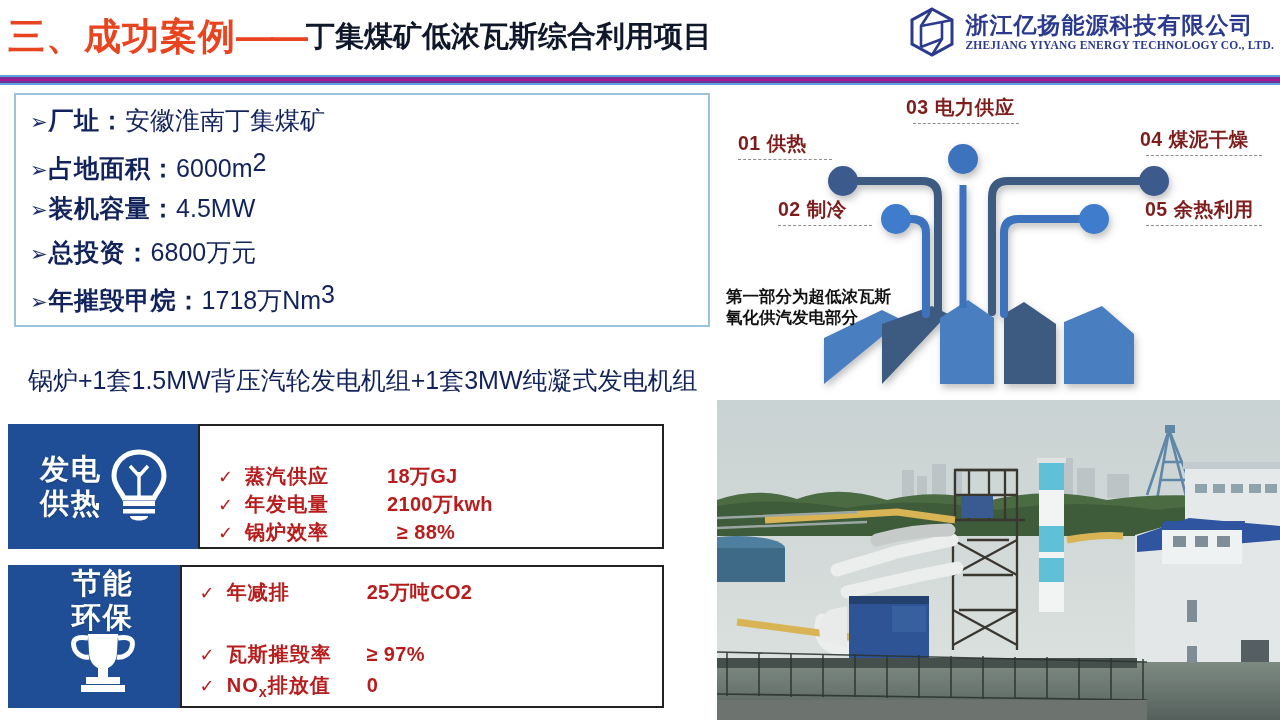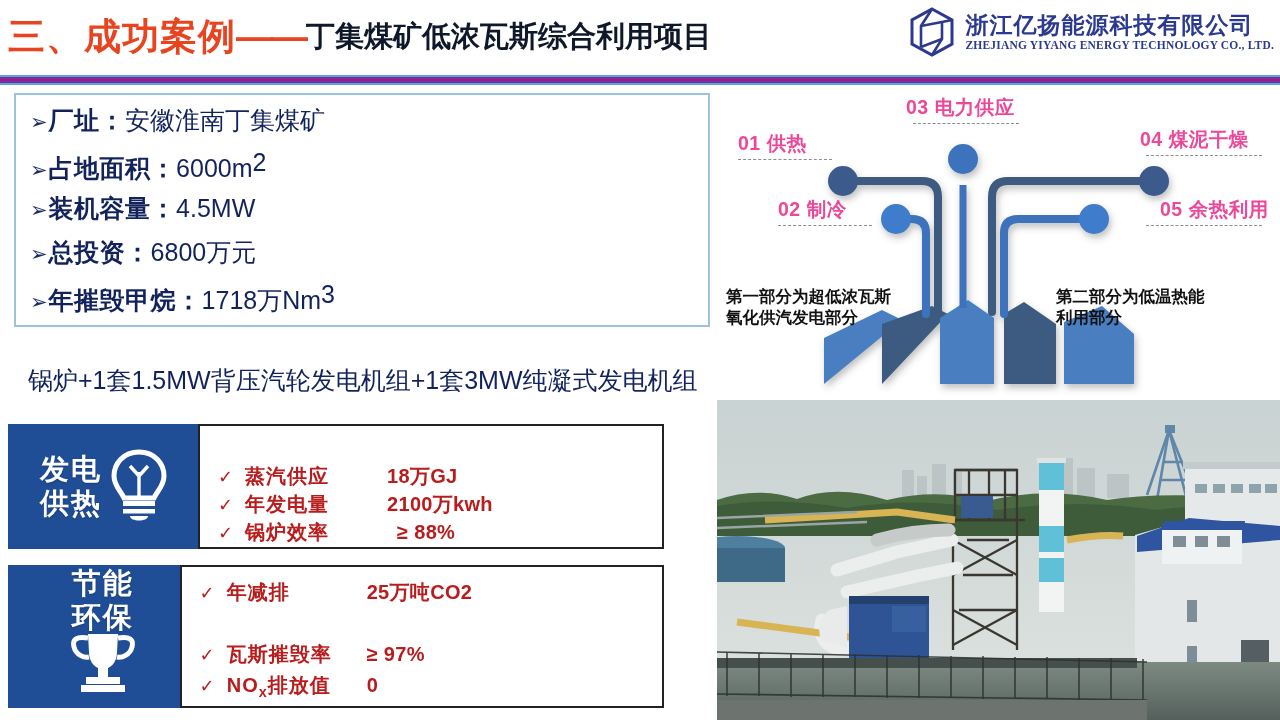--- a/index.html
+++ b/index.html
@@ -35,21 +35,21 @@
   .card-blue{background:#1f4e96;display:flex;align-items:center;justify-content:center;gap:4px;box-sizing:border-box;}
   .card-blue-txt{color:#fff;font-size:29px;font-weight:bold;line-height:1.14;letter-spacing:2px;text-align:center;
      text-shadow:0 1px 2px rgba(0,0,0,.25);}
   .card-white{background:#fff;border:2px solid #222;box-sizing:border-box;position:relative;}
   .row{position:absolute;white-space:nowrap;color:#b81c1c;font-size:20px;}
   .tick{color:#b81c1c;font-size:18px;font-weight:bold;margin-right:12px;}
   .rk{font-weight:bold;letter-spacing:1px;}
   .rv{font-weight:bold;letter-spacing:.3px;}
   
   #diagram{position:absolute;left:716px;top:86px;width:564px;height:314px;background:#fff;}
-  .dg-label{position:absolute;white-space:nowrap;font-size:19.5px;font-weight:bold;color:#ec4899;letter-spacing:.5px;}
+  .dg-label{position:absolute;white-space:nowrap;font-size:19.5px;font-weight:bold;color:#7f1d1d;letter-spacing:.5px;}
   .dg-num{font-family:"Liberation Sans",sans-serif;}
   .dash{position:absolute;border-bottom:1.6px dashed #8d8d8d;}
   .dg-note{position:absolute;font-size:16.5px;font-weight:bold;color:#111;line-height:1.28;white-space:nowrap;}
   
   #photo{position:absolute;left:717px;top:400px;width:563px;height:320px;overflow:hidden;background:#9fb0b5;}
 </style>
 </head>
 <body>
 
 <div id="header">
@@ -199,32 +199,28 @@
   <div class="dg-label" style="left:190px;top:8px;">
     <span class="dg-num">03</span>&nbsp;<span>电力供应</span>
   </div>
   <div class="dash" style="left:197px;top:37px;width:106px;"></div>
 
   <div class="dg-label" style="left:424px;top:40px;">
     <span class="dg-num">04</span>&nbsp;<span>煤泥干燥</span>
   </div>
   <div class="dash" style="left:430px;top:69px;width:116px;"></div>
 
-  <div class="dg-label" style="left:444px;top:110px;">
+  <div class="dg-label" style="left:429px;top:110px;">
     <span class="dg-num">05</span>&nbsp;<span>余热利用</span>
   </div>
   <div class="dash" style="left:430px;top:139px;width:116px;"></div>
 
   <div class="dg-note" style="left:10px;top:200px;">
     <div>第一部分为超低浓瓦斯</div>
     <div>氧化供汽发电部分</div>
-  </div>
-  <div class="dg-note" style="left:340px;top:200px;">
-    <div>第二部分为低温热能</div>
-    <div>利用部分</div>
   </div>
 </div>
 
 <div id="photo">
   <svg width="563" height="320" viewBox="0 0 563 320">
     <defs>
       <linearGradient id="sky" x1="0" y1="0" x2="0" y2="1">
         <stop offset="0%" stop-color="#c9d2d2"></stop>
           <stop offset="100%" stop-color="#dde3e0"></stop>
       </linearGradient>

